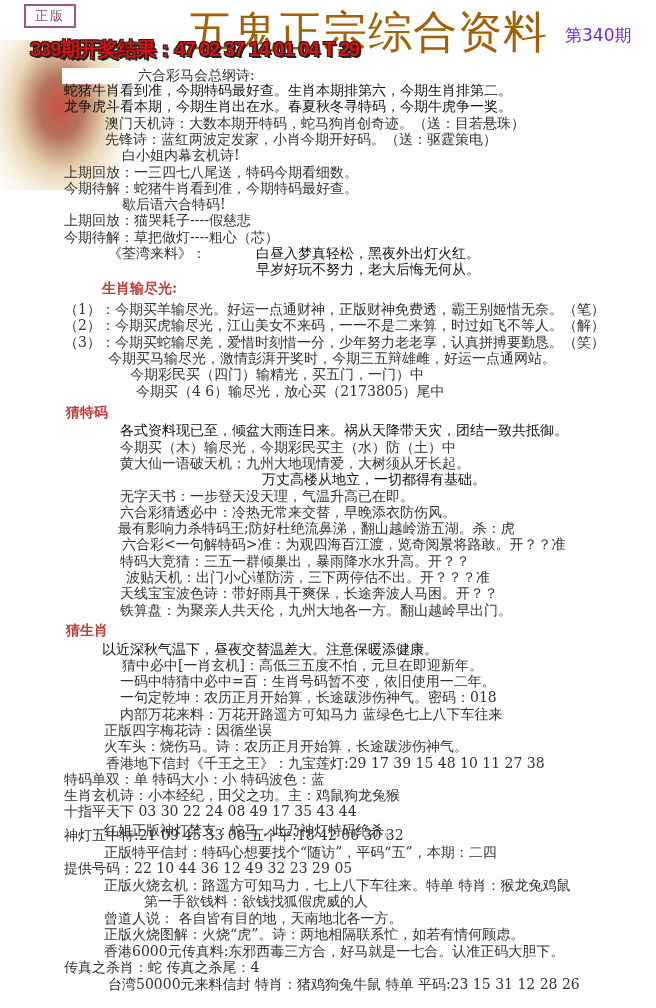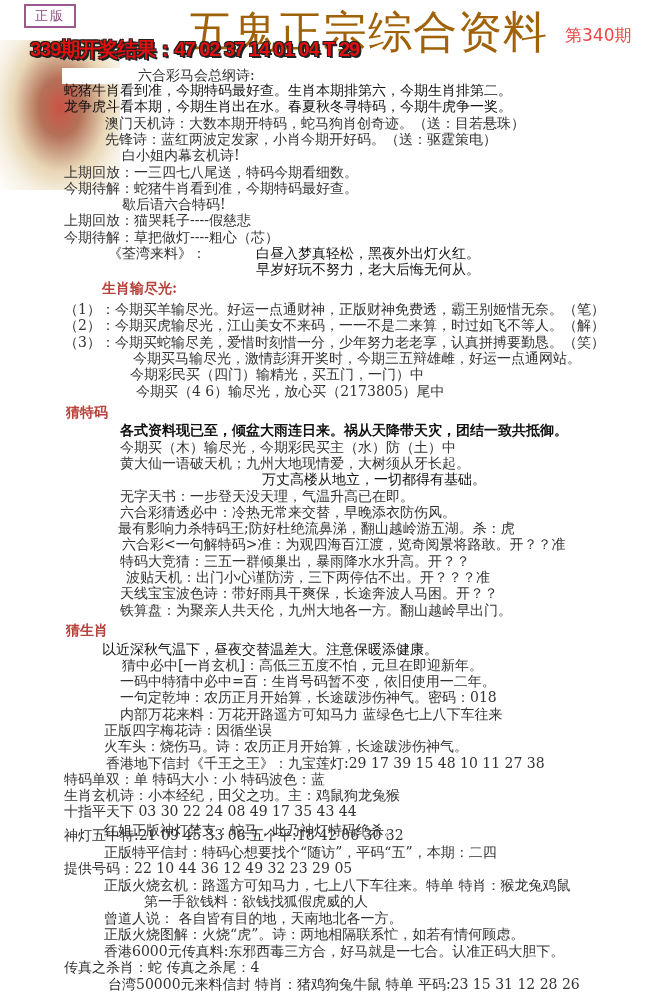--- a/index.html
+++ b/index.html
@@ -23,21 +23,21 @@
     color: #8a4a7e; font-family: "DejaVu Serif", serif; font-size: 13px;
     line-height: 20px; text-align: center; letter-spacing: 2px; background: #fff;
   }
   .title {
     position: absolute; left: 188px; top: 4px;
     font-family: "DejaVu Serif", "Liberation Serif", serif;
     font-size: 44px; color: #a16207; letter-spacing: 1px; white-space: nowrap;
     line-height: 56px;
   }
   .issue {
-    position: absolute; left: 565px; top: 24px; color: #ef4444; font-size: 17px;
+    position: absolute; left: 565px; top: 24px; color: #6d28d9; font-size: 17px;
     white-space: nowrap;
   }
   .result-banner {
     position: absolute; left: 30px; top: 36px; white-space: nowrap;
     font-family: "Liberation Sans", sans-serif; font-weight: bold;
     font-size: 20px; color: #e01010; letter-spacing: -1px;
     text-shadow: 1px 1px 0 #222, -1px -1px 0 #222, 1px -1px 0 #222, -1px 1px 0 #222, 2px 2px 0 #222;
   }
   .line {
     position: absolute; white-space: nowrap; font-size: 14px; line-height: 18px;
@@ -67,25 +67,25 @@
     <div class="line serif" style="left: 122px; top: 195px;">歇后语六合特码!</div>
     <div class="line serif" style="left: 64px; top: 211px;">上期回放：猫哭耗子----假慈悲</div>
     <div class="line serif" style="left: 64px; top: 228px;">今期待解：草把做灯----粗心（芯）</div>
     <div class="line serif" style="left: 108px; top: 244px;">《荃湾来料》：</div>
     <div class="line " style="left: 256px; top: 244px;">白昼入梦真轻松，黑夜外出灯火红。</div>
     <div class="line " style="left: 256px; top: 260px;">早岁好玩不努力，老大后悔无何从。</div>
     <div class="line red" style="left: 102px; top: 279px;">生肖输尽光:</div>
     <div class="line serif" style="left: 64px; top: 300px;">（1）：今期买羊输尽光。好运一点通财神，正版财神免费透，霸王别姬惜无奈。（笔）</div>
     <div class="line serif" style="left: 64px; top: 316px;">（2）：今期买虎输尽光，江山美女不来码，一一不是二来算，时过如飞不等人。（解）</div>
     <div class="line serif" style="left: 64px; top: 333px;">（3）：今期买蛇输尽羌，爱惜时刻惜一分，少年努力老老享，认真拼搏要勤恳。（笑）</div>
-    <div class="line serif" style="left: 133px; top: 349px; text-align: center;">今期买马输尽光，激情彭湃开奖时，今期三五辩雄雌，好运一点通网站。</div>
+    <div class="line serif" style="left: 108px; top: 349px; text-align: center;">今期买马输尽光，激情彭湃开奖时，今期三五辩雄雌，好运一点通网站。</div>
     <div class="line serif" style="left: 130px; top: 365px;">今期彩民买（四门）输精光，买五门，一门）中</div>
     <div class="line serif" style="left: 136px; top: 382px;">今期买（4 6）输尽光，放心买（2173805）尾中</div>
     <div class="line red" style="left: 66px; top: 403px;">猜特码</div>
-    <div class="line " style="left: 120px; top: 421px; font-weight: bold;">各式资料现已至，倾盆大雨连日来。祸从天降带天灾，团结一致共抵御。</div>
+    <div class="line " style="left: 120px; top: 421px;">各式资料现已至，倾盆大雨连日来。祸从天降带天灾，团结一致共抵御。</div>
     <div class="line serif" style="left: 120px; top: 438px;">今期买（木）输尽光，今期彩民买主（水）防（土）中</div>
     <div class="line serif" style="left: 120px; top: 454px;">黄大仙一语破天机；九州大地现情爱，大树须从牙长起。</div>
     <div class="line " style="left: 262px; top: 470px;">万丈高楼从地立，一切都得有基础。</div>
     <div class="line serif" style="left: 120px; top: 487px;">无字天书：一步登天没天理，气温升高已在即。</div>
     <div class="line serif" style="left: 120px; top: 503px;">六合彩猜透必中：冷热无常来交替，早晚添衣防伤风。</div>
     <div class="line serif" style="left: 118px; top: 519px;">最有影响力杀特码王;防好杜绝流鼻涕，翻山越岭游五湖。杀：虎</div>
     <div class="line serif" style="left: 122px; top: 535px;">六合彩&lt;一句解特码&gt;准：为观四海百江渡，览奇阅景将路敢。开？？准</div>
     <div class="line serif" style="left: 120px; top: 552px;">特码大竞猜：三五一群倾巢出，暴雨降水水升高。开？？</div>
     <div class="line serif" style="left: 120px; top: 568px; margin-left: 6px;">波贴天机：出门小心谨防涝，三下两停估不出。开？？？准</div>
     <div class="line serif" style="left: 120px; top: 584px;">天线宝宝波色诗：带好雨具干爽保，长途奔波人马困。开？？</div>

